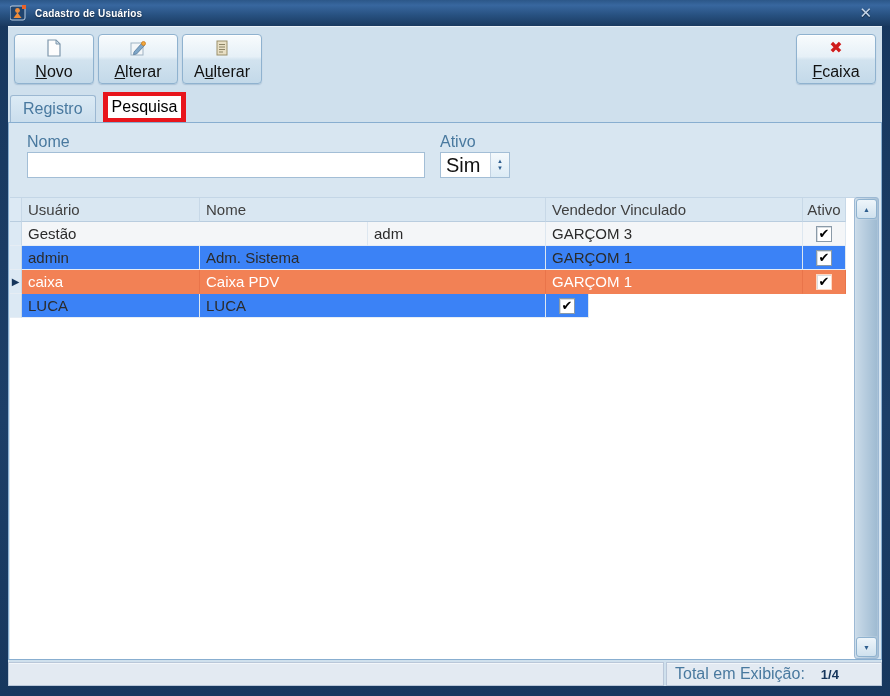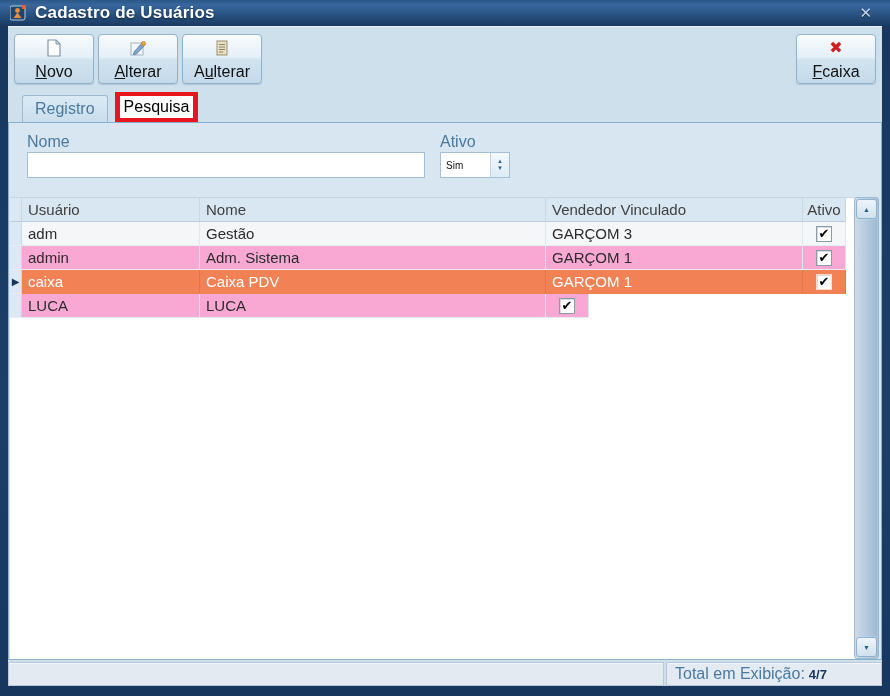--- a/index.html
+++ b/index.html
@@ -13,21 +13,21 @@
     position:relative; width:890px; height:696px;
     background: linear-gradient(180deg, var(--window_border) 0%, #1c3f68 60%, var(--window_border) 100%);
   }
   
   .titlebar {
     position:absolute; top:0; left:0; width:890px; height:26px;
     background: linear-gradient(180deg,#2c5788 0%,#38679f 20%,#27507f 60%,#1a3a60 100%);
     display:flex; align-items:center; padding:0 10px; color:#fff;
   }
   .title-icon { width:17px; height:16px; margin-right:8px; display:inline-block; }
-  .title-text { font-size:17px; font-weight:bold; letter-spacing:.2px;
+  .title-text { font-size:10px; font-weight:bold; letter-spacing:.2px;
     text-shadow:0 1px 2px rgba(0,0,0,.55); }
   .close-x { margin-left:auto; font-size:15px; font-weight:bold; color:#c6d6e8;
     cursor:pointer; padding:0 8px; text-shadow:0 1px 1px rgba(0,0,0,.5); }
   
   .client {
     position:absolute; top:26px; left:8px; width:874px; height:660px;
     background: var(--panel_bg);
     box-shadow: inset 0 1px 0 #e9f1f8;
   }
   
@@ -41,21 +41,21 @@
     display:flex; flex-direction:column; align-items:center; justify-content:space-between;
     font-size:16px; color:#111; cursor:pointer;
   }
   .tbtn .blabel { line-height:17px; white-space:nowrap; }
   .tbtn u { text-decoration:underline; }
   .ticon { width:18px; height:18px; display:flex; align-items:center; justify-content:center; }
   .fechar-wrap { margin-left:auto; }
   .fechar-x { color:#cf1d1d; font-weight:bold; font-size:16px; line-height:16px;
     text-shadow:0 1px 0 rgba(255,255,255,.6); }
   
-  .tabbar { position:absolute; top:66px; left:0; width:854px; height:30px; display:flex;margin-left:12px; }
+  .tabbar { position:absolute; top:66px; left:0; width:854px; height:30px; display:flex; }
   .tab {
     position:relative; margin-top:3px; height:27px; padding:0 12px;
     display:flex; align-items:center; font-size:16px; cursor:pointer;
   }
   .tab-registro {
     margin-left:2px; color:var(--label_blue);
     border:1px solid #9cb8d2; border-bottom:none; border-radius:3px 3px 0 0;
     background:linear-gradient(180deg,#dcebf5 0%,#cadeed 100%);
   }
   .tab-pesquisa {
@@ -80,21 +80,21 @@
   .nome-input {
     position:absolute; left:18px; top:29px; width:398px; height:26px;
     border:1px solid #a3bed6; background:#fff; font-size:15px; padding:0 6px;
     font-family:inherit;
   }
   .ativo-label { left:431px; top:10px; }
   .ativo-combo {
     position:absolute; left:431px; top:29px; width:70px; height:26px;
     border:1px solid #a3bed6; background:#fff; display:flex; align-items:center;
   }
-  .ativo-value { flex:1; font-size:10px; padding-left:5px; color:#111; }
+  .ativo-value { flex:1; font-size:20px; padding-left:5px; color:#111; }
   .spinner { width:19px; height:24px; border-left:1px solid #c2d2e2;
     display:flex; flex-direction:column; align-items:center; justify-content:center;
     background:linear-gradient(180deg,#f4f9fc,#dcebf5); cursor:pointer; }
   .spinner span { font-size:6px; line-height:7px; color:#2e5e8e; }
   .exibir-btn {
     position:absolute; left:519px; top:24px; width:148px; height:37px;
     border:1px solid #8fb2cf; border-radius:4px;
     background:linear-gradient(180deg,#f8fbfd 0%,#e6f0f7 45%,#d2e3ef 52%,#c3d9e9 100%);
     box-shadow: inset 0 1px 0 rgba(255,255,255,.9), 0 1px 1px rgba(70,110,150,.25);
     display:flex; align-items:center; justify-content:center; gap:6px;
@@ -116,21 +116,21 @@
     background:#d9e7f2; color:#3f3f3f; border-right:1px solid #c7d8e7;
     border-bottom:1px solid #b9cddf;
   }
   .c-gutter { width:12px; padding-left:0; justify-content:center;
     background:#dce9f4 !important; border-right:1px solid #c7d8e7; }
   .c-usuario { width:178px; }
   .c-nome { width:346px; }
   .c-vendedor { width:257px; }
   .c-ativo { width:43px; justify-content:center; padding-left:0; }
   .row-odd  .gcell:not(.c-gutter) { background:#f4f6f8; }
-  .row-even .gcell:not(.c-gutter) { background:#f9a8d4; }
+  .row-even .gcell:not(.c-gutter) { background:#3b82f6; }
   .row-selected .gcell:not(.c-gutter) {
     background:var(--selected_row); color:var(--selected_row_text);
     border-bottom:1px solid var(--selected_row); border-right:1px solid #e9744a;
   }
   .pointer-glyph { font-size:10px; color:#16365c; }
   .checkbox {
     width:16px; height:16px; background:#fff; border:1px solid #8a9aa8;
     box-shadow: inset 1px 1px 0 #d7dde2;
     display:flex; align-items:center; justify-content:center;
     font-size:13px; color:#000; line-height:14px; cursor:pointer;
@@ -150,21 +150,21 @@
     font-size:7px; color:#2e5e8e; cursor:pointer;
   }
   .sthumb { flex:1; margin:0 1px;
     background:linear-gradient(90deg,#c9dae8,#9fbbd2); cursor:pointer; }
   
   .statusbar { position:absolute; left:0; top:636px; width:874px; height:24px;
     display:flex; gap:2px; }
   .spanel { border:1px solid #b9c7d9; background:#e3eaf2;
     box-shadow: inset 0 1px 0 #f2f6fa; height:24px; }
   .spanel-left { flex:1; }
-  .spanel-right { width:216px; display:flex; align-items:center; padding-left:8px; gap:4px; }
+  .spanel-right { width:216px; display:flex; align-items:center; padding-left:8px; gap:16px; }
   .total-label { font-size:16px; color:var(--label_blue); }
   .total-value { font-size:13px; font-weight:bold; color:var(--status_value); }
   
   svg { display:block; }
 </style>
 </head>
 <body>
 
 <div class="window">
 
@@ -256,22 +256,22 @@
           <div class="grow ghead">
             <div class="gcell c-gutter"></div>
             <div class="gcell c-usuario">Usuário</div>
             <div class="gcell c-nome">Nome</div>
             <div class="gcell c-vendedor">Vendedor Vinculado</div>
             <div class="gcell c-ativo">Ativo</div>
           </div>
 
           <div class="grow row-odd">
             <div class="gcell c-gutter"></div>
+            <div class="gcell c-nome">Gestão</div>
             <div class="gcell c-usuario">adm</div>
-            <div class="gcell c-nome">Gestão</div>
             <div class="gcell c-vendedor">GARÇOM 3</div>
             <div class="gcell c-ativo">
               <span class="checkbox">
                   <span>✔</span>
                 </span>
             </div>
           </div>
 
           <div class="grow row-even">
             <div class="gcell c-gutter"></div>
@@ -320,18 +320,18 @@
         <div class="sbtn">
             <span>▼</span>
           </div>
       </div>
     </div>
 
     <div class="statusbar">
       <div class="spanel spanel-left"></div>
       <div class="spanel spanel-right">
         <span class="total-label">Total em Exibição:</span>
-        <span class="total-value">4/7</span>
+        <span class="total-value">1/4</span>
       </div>
     </div>
 
   </div>
 </div>
 
 </body></html>

